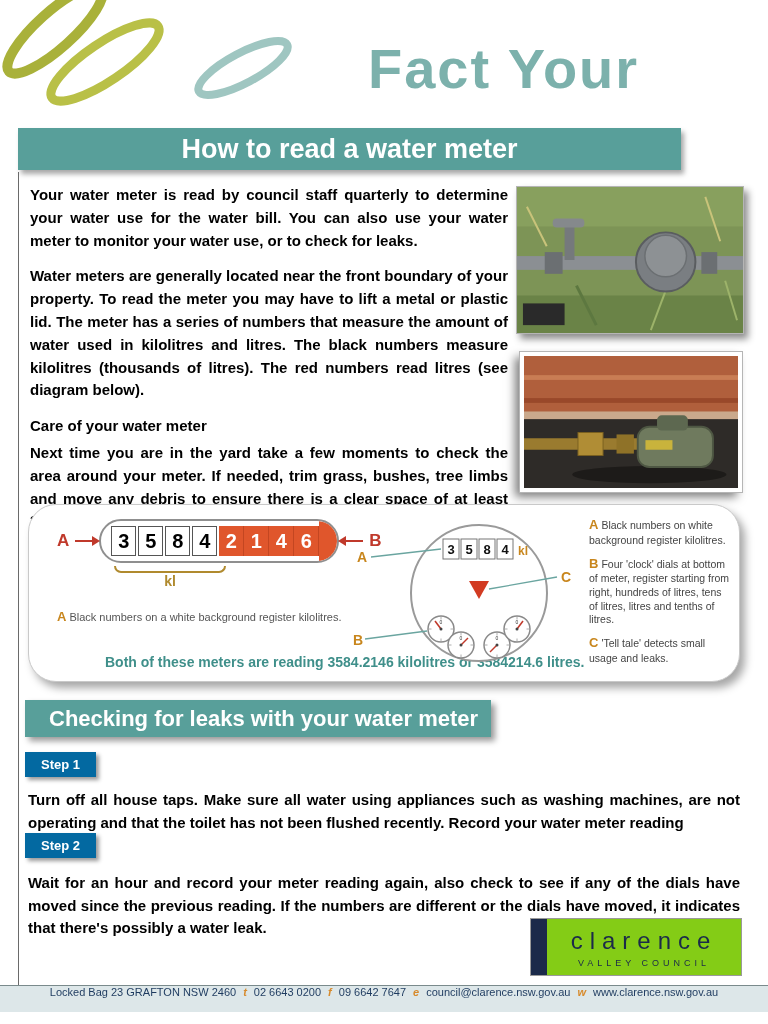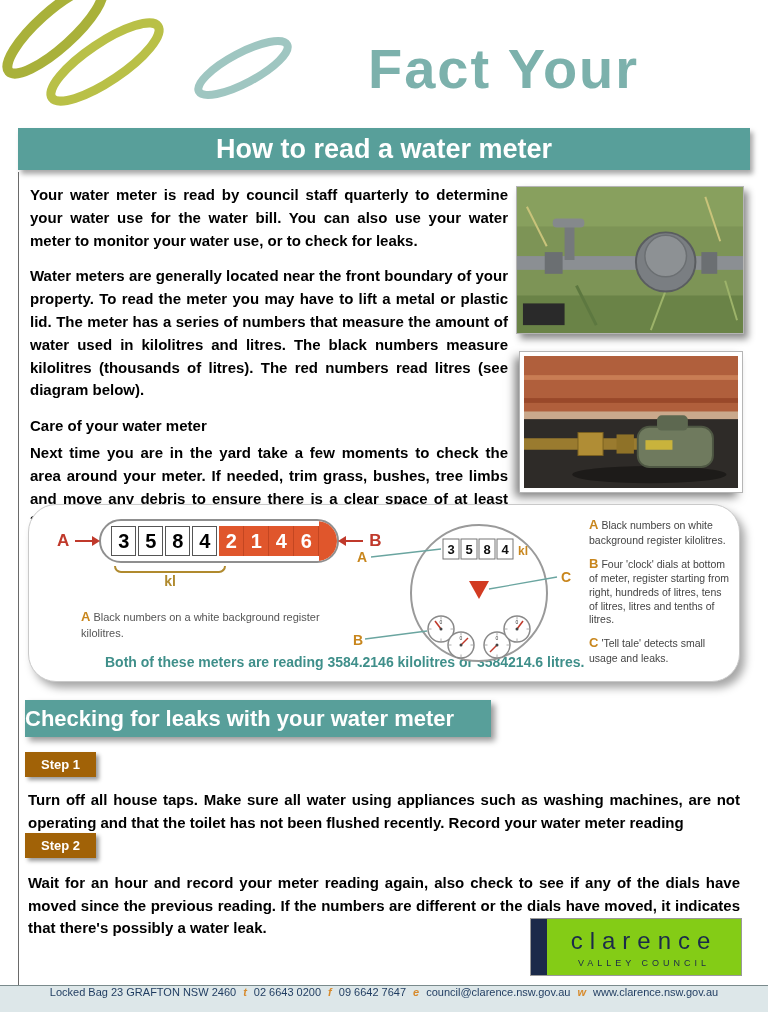--- a/index.html
+++ b/index.html
@@ -4,21 +4,21 @@
 <style>
   * { margin:0; padding:0; box-sizing:border-box; }
   html,body { background:#ffffff; }
   body { font-family:"Liberation Sans", sans-serif; }
   .page { position:relative; width:768px; height:1024px; margin:0 auto; background:#fff; overflow:hidden; }
 
   
   .deco-rings { position:absolute; left:0; top:0; width:330px; height:125px; }
   .fact-title { position:absolute; left:368px; top:36px; font-size:56px; font-weight:bold; color:#7cb1ac; letter-spacing:2px; white-space:nowrap; }
 
-  .title-bar { position:absolute; left:18px; top:128px; width:732px; height:42px; background:#589f9a; color:#fff;
+  .title-bar { position:absolute; left:18px; top:128px; width:663px; height:42px; background:#589f9a; color:#fff;
     font-size:27px; font-weight:bold; text-align:center; line-height:42px; box-shadow:3px 4px 5px rgba(0,0,0,0.35); }
 
   .left-rule { position:absolute; left:18px; top:172px; width:1px; height:813px; background:#6a6a6a; }
 
   
   .intro { position:absolute; left:30px; top:184px; width:478px; font-size:15px; font-weight:bold; color:#000;
     text-align:justify; line-height:1.52; }
   .intro p { margin-bottom:13px; }
   .care-heading { margin-bottom:4px !important; }
 
@@ -46,34 +46,34 @@
   .digit { width:25px; height:30px; display:flex; align-items:center; justify-content:center;
     font-weight:bold; font-size:20px; }
   .digit.black { background:#fff; border:1px solid #555; color:#000; margin-right:2px; }
   .digit.red { background:#e0562c; color:#fff; border-right:1px solid #c44621; }
   .cap { width:18px; height:40px; background:#e0562c; border-radius:0 20px 20px 0; align-self:center; }
   .kl-brace { margin:3px 0 0 57px; width:112px; height:7px; border-left:2px solid #b08a2e;
     border-right:2px solid #b08a2e; border-bottom:2px solid #b08a2e; border-radius:0 0 9px 9px; }
   .kl-label { margin-left:57px; width:112px; text-align:center; color:#b08a2e; font-weight:bold; font-size:14px; }
 
   .lm-notes { position:absolute; left:28px; top:104px; width:300px; font-size:11px; color:#555; line-height:1.3; }
-  .lm-notes p { margin-bottom:6px;margin-left:24px; }
+  .lm-notes p { margin-bottom:6px; }
   .note-letter { font-weight:bold; color:#c8861d; font-size:13px; margin-right:3px; }
 
   .reading-summary { position:absolute; left:28px; bottom:11px; color:#3f8f8a; font-weight:bold; font-size:14px;padding-left:48px; }
 
   .dial-svg { position:absolute; left:320px; top:4px; width:230px; height:168px; }
 
   .dm-notes { position:absolute; left:560px; top:12px; width:144px; font-size:10.5px; color:#444; line-height:1.3; }
   .dm-notes p { margin-bottom:8px; }
 
   
   .leaks-banner { position:absolute; left:25px; top:700px; width:466px; height:37px; background:#589f9a; color:#fff;
-    font-weight:bold; font-size:22px; line-height:37px; padding-left:0; box-shadow:4px 4px 6px rgba(0,0,0,0.4); }
-  .step-badge { position:absolute; left:25px; background:#a16207; color:#fff; font-weight:bold; font-size:13px;
+    font-weight:bold; font-size:22px; line-height:37px; padding-left:24px; box-shadow:4px 4px 6px rgba(0,0,0,0.4); }
+  .step-badge { position:absolute; left:25px; background:#0369a1; color:#fff; font-weight:bold; font-size:13px;
     padding:5px 16px; box-shadow:3px 3px 4px rgba(0,0,0,0.4); }
   .step1-badge { top:752px; }
   .step2-badge { top:833px; }
   .step-text { position:absolute; left:28px; width:712px; font-size:15px; font-weight:bold; color:#000;
     text-align:justify; line-height:1.5; }
   .step1-text { top:789px; }
   .step2-text { top:872px; }
 
   
   .logo-box { position:absolute; left:530px; top:918px; width:212px; height:58px; border:1px solid #9a9a9a;

